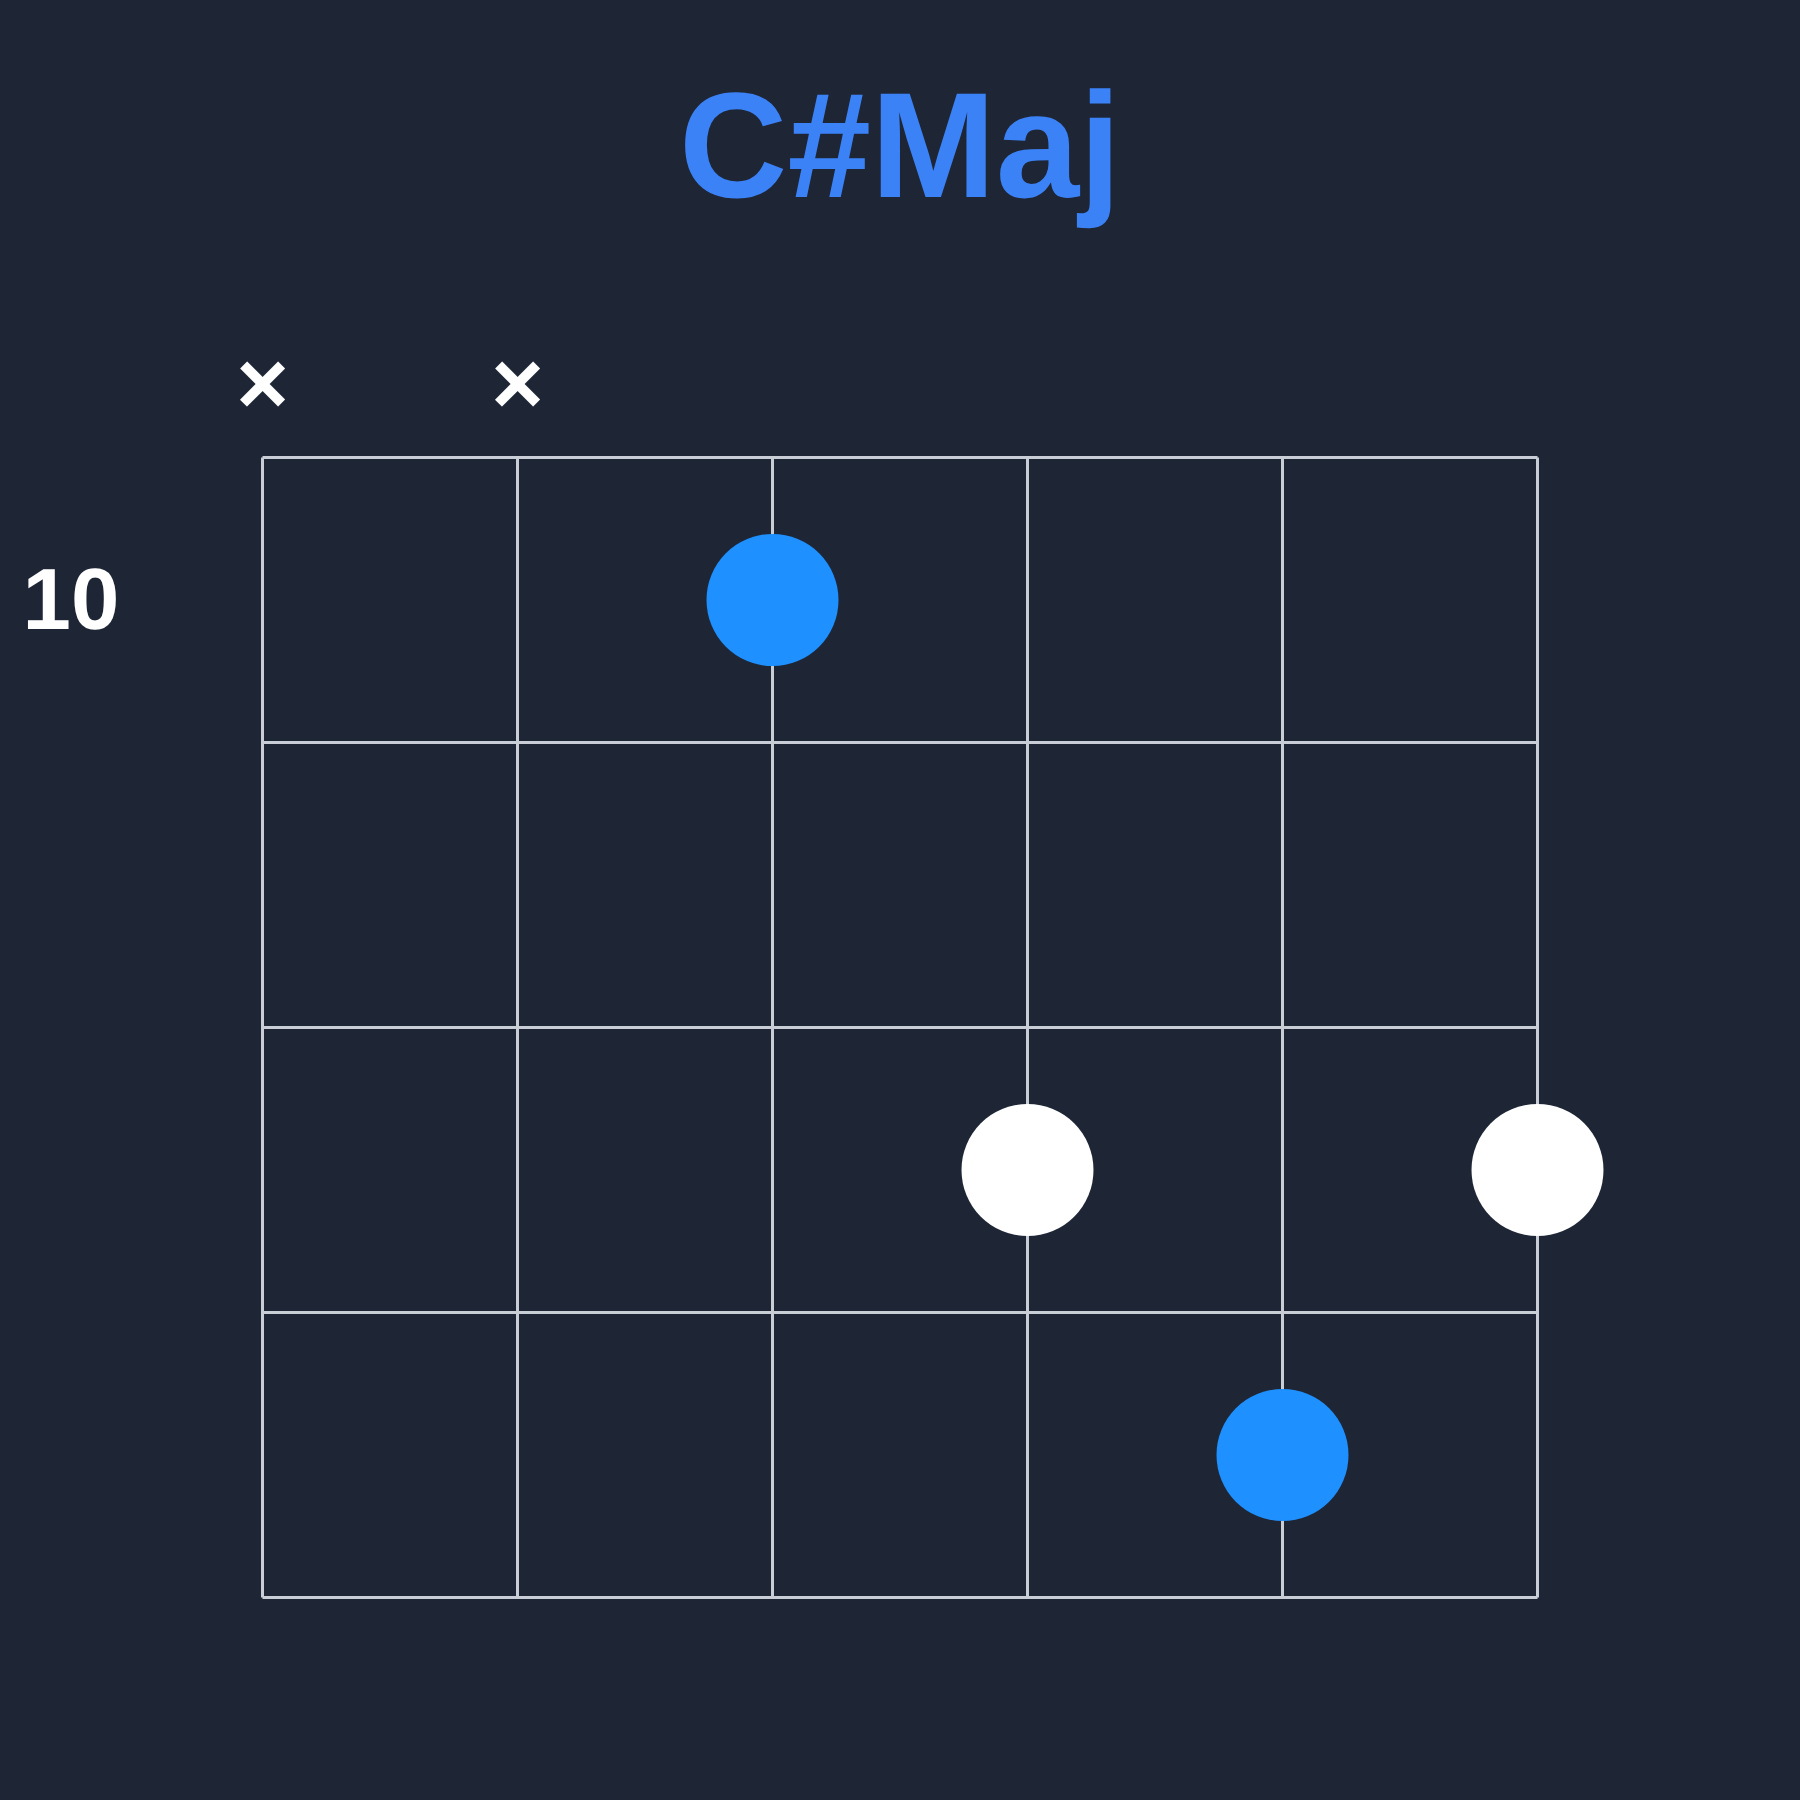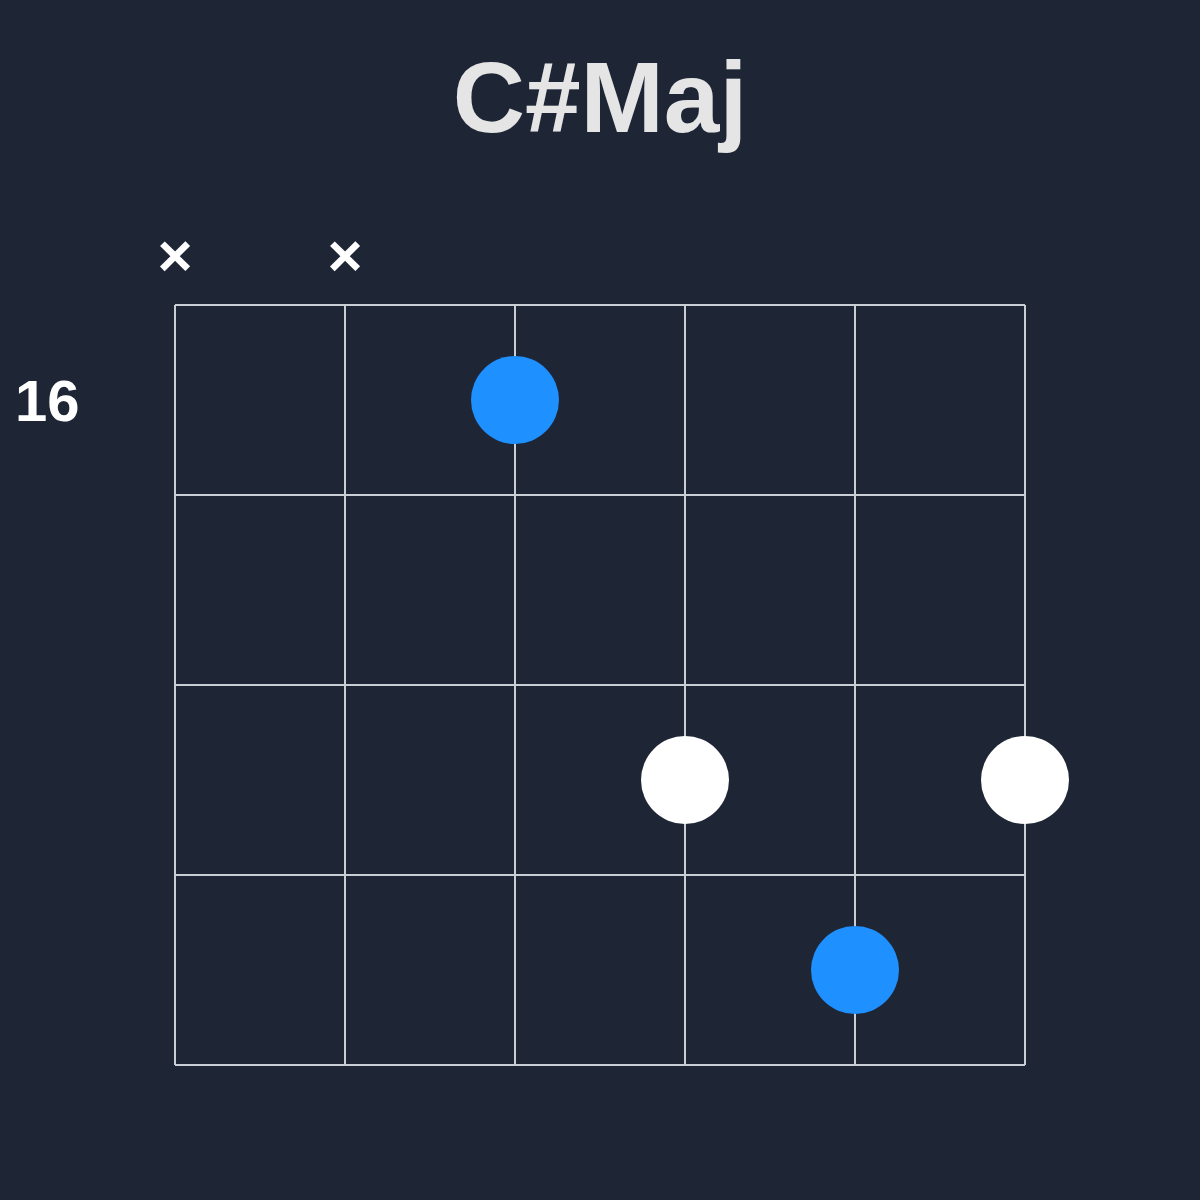--- a/index.html
+++ b/index.html
@@ -5,21 +5,21 @@
     * { margin: 0; padding: 0; box-sizing: border-box; }
     html, body { width: 1200px; height: 1200px; overflow: hidden; }
     body {
       background: #1e2636;
       font-family: Arial, Helvetica, sans-serif;
       display: flex;
       flex-direction: column;
       align-items: center;
     }
     .title {
-      color: #e5e5e5;
+      color: #3b82f6;
       font-size: 100px;
       font-weight: bold;
       margin-top: 40px;
       text-align: center;
     }
     .diagram-wrap {
       position: relative;
       margin-top: 60px;
     }
     .fret-label {
@@ -42,21 +42,21 @@
     }
     .dot-root { fill: #1e90ff; }
     .dot-note { fill: #ffffff; }
   </style>
 </head>
 <body>
 
 <div class="title">C#Maj</div>
 
 <div class="diagram-wrap">
-  <div class="fret-label" id="fret-label" style="top: 185px;">16</div>
+  <div class="fret-label" id="fret-label" style="top: 185px;">10</div>
   <svg id="chord-svg" width="950" height="870" viewBox="0 0 950 870">
       <line x1="50" y1="90" x2="50" y2="850" class="grid-line"></line>
       <line x1="220" y1="90" x2="220" y2="850" class="grid-line"></line>
       <line x1="390" y1="90" x2="390" y2="850" class="grid-line"></line>
       <line x1="560" y1="90" x2="560" y2="850" class="grid-line"></line>
       <line x1="730" y1="90" x2="730" y2="850" class="grid-line"></line>
       <line x1="900" y1="90" x2="900" y2="850" class="grid-line"></line>
       <line x1="50" y1="90" x2="900" y2="90" class="grid-line"></line>
       <line x1="50" y1="280" x2="900" y2="280" class="grid-line"></line>
       <line x1="50" y1="470" x2="900" y2="470" class="grid-line"></line>

